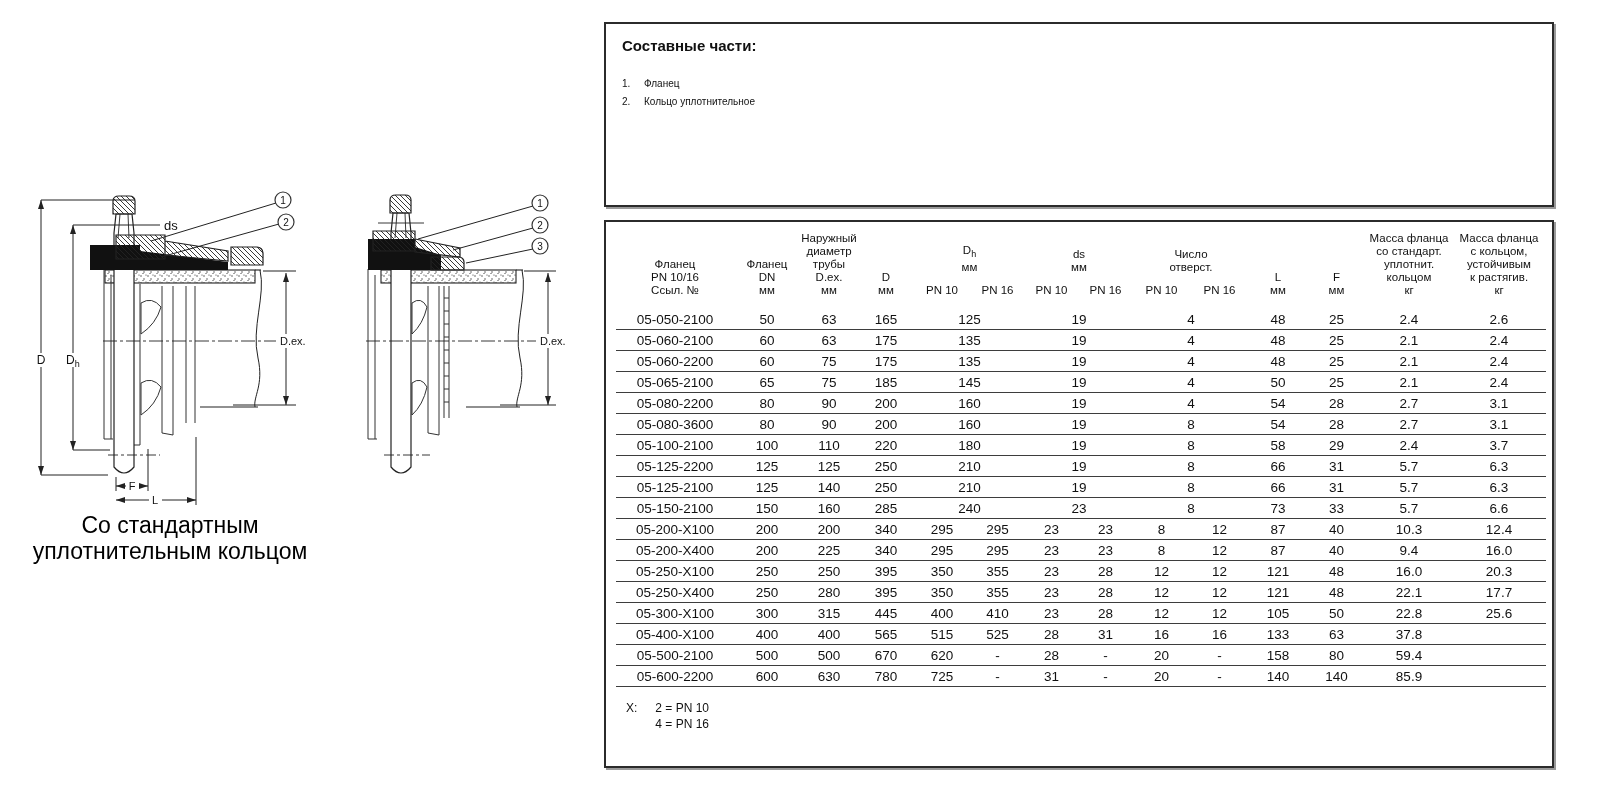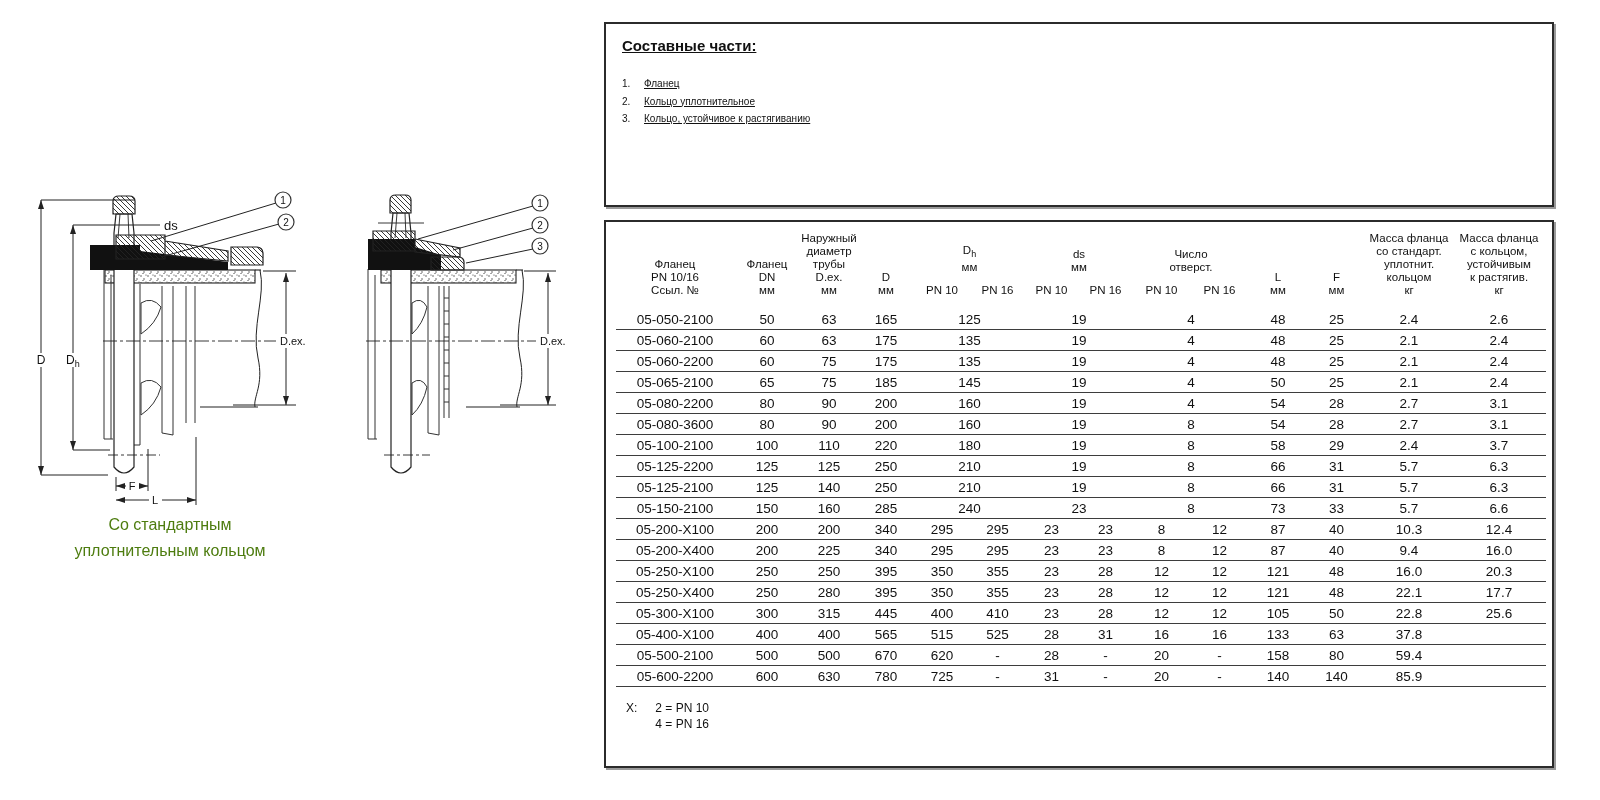--- a/index.html
+++ b/index.html
@@ -1,35 +1,35 @@
 <!DOCTYPE html>
 <html><head>
 <meta charset="utf-8">
 <style>
   html,body{margin:0;padding:0;background:#fff;}
   .page{position:relative;width:1600px;height:800px;background:#fff;overflow:hidden;
         font-family:"Liberation Sans",sans-serif;color:#111;}
   .box{position:absolute;border:2px solid #2b2b2b;background:#fff;
        box-shadow:2px 2px 0 0 #9a9a9a;box-sizing:border-box;}
-  .parts-box{left:604px;top:22px;width:950px;height:185px;padding:13px 14px 12px 16px;text-decoration:underline;}
+  .parts-box{left:604px;top:22px;width:950px;height:185px;padding:13px 14px 12px 16px;}
   .parts-title{font-size:15px;font-weight:bold;margin-bottom:21px;}
   .parts-item{font-size:10px;line-height:17.5px;}
   .parts-item .num{display:inline-block;width:22px;}
   .table-box{left:604px;top:220px;width:950px;height:548px;padding:10px 6px 0 10px;}
   table.spec{border-collapse:collapse;table-layout:fixed;width:930px;}
   table.spec th{font-weight:normal;font-size:11.5px;line-height:13px;
       vertical-align:bottom;text-align:center;padding:0 0 12px 0;margin-top:37px;}
   table.spec th .hl{white-space:pre-line;}
   table.spec th.grp{padding-bottom:0;}
   table.spec td{font-size:13.5px;height:20px;text-align:center;padding:0;
       border-bottom:1.5px solid #3d3d3d;}
   .footnote{display:flex;gap:18px;margin:13px 0 0 10px;font-size:12px;line-height:16px;}
   .footnote .vals{white-space:pre-line;}
-  .caption{position:absolute;font-size:16px;line-height:26px;text-align:center;
-      white-space:pre-line;color:#4d7c0f;}
+  .caption{position:absolute;font-size:23px;line-height:26px;text-align:center;
+      white-space:pre-line;color:#000000;}
   .cap-left{left:30px;top:512px;width:280px;}
   .cap-right{left:348px;top:512px;width:230px;}
   svg.diag{position:absolute;}
   svg.diag text{font-family:"Liberation Sans",sans-serif;fill:#111;}
 </style>
 </head>
 <body>
 
 <div class="page">
 
@@ -188,21 +188,20 @@
   </svg>
 
   <div class="caption cap-left">Со стандартным
 уплотнительным кольцом</div>
 
   <div class="box parts-box">
     <div class="parts-title">Составные части:</div>
     <div>
       <div class="parts-item"><span class="num">1.</span><span>Фланец</span></div>
       <div class="parts-item"><span class="num">2.</span><span>Кольцо уплотнительное</span></div>
-      <div class="parts-item"><span class="num">3.</span><span>Кольцо, устойчивое к растягиванию</span></div>
     </div>
   </div>
 
   <div class="box table-box">
     <table class="spec">
       <colgroup>
         <col style="width:118px">
           <col style="width:66px">
           <col style="width:58px">
           <col style="width:56px">

